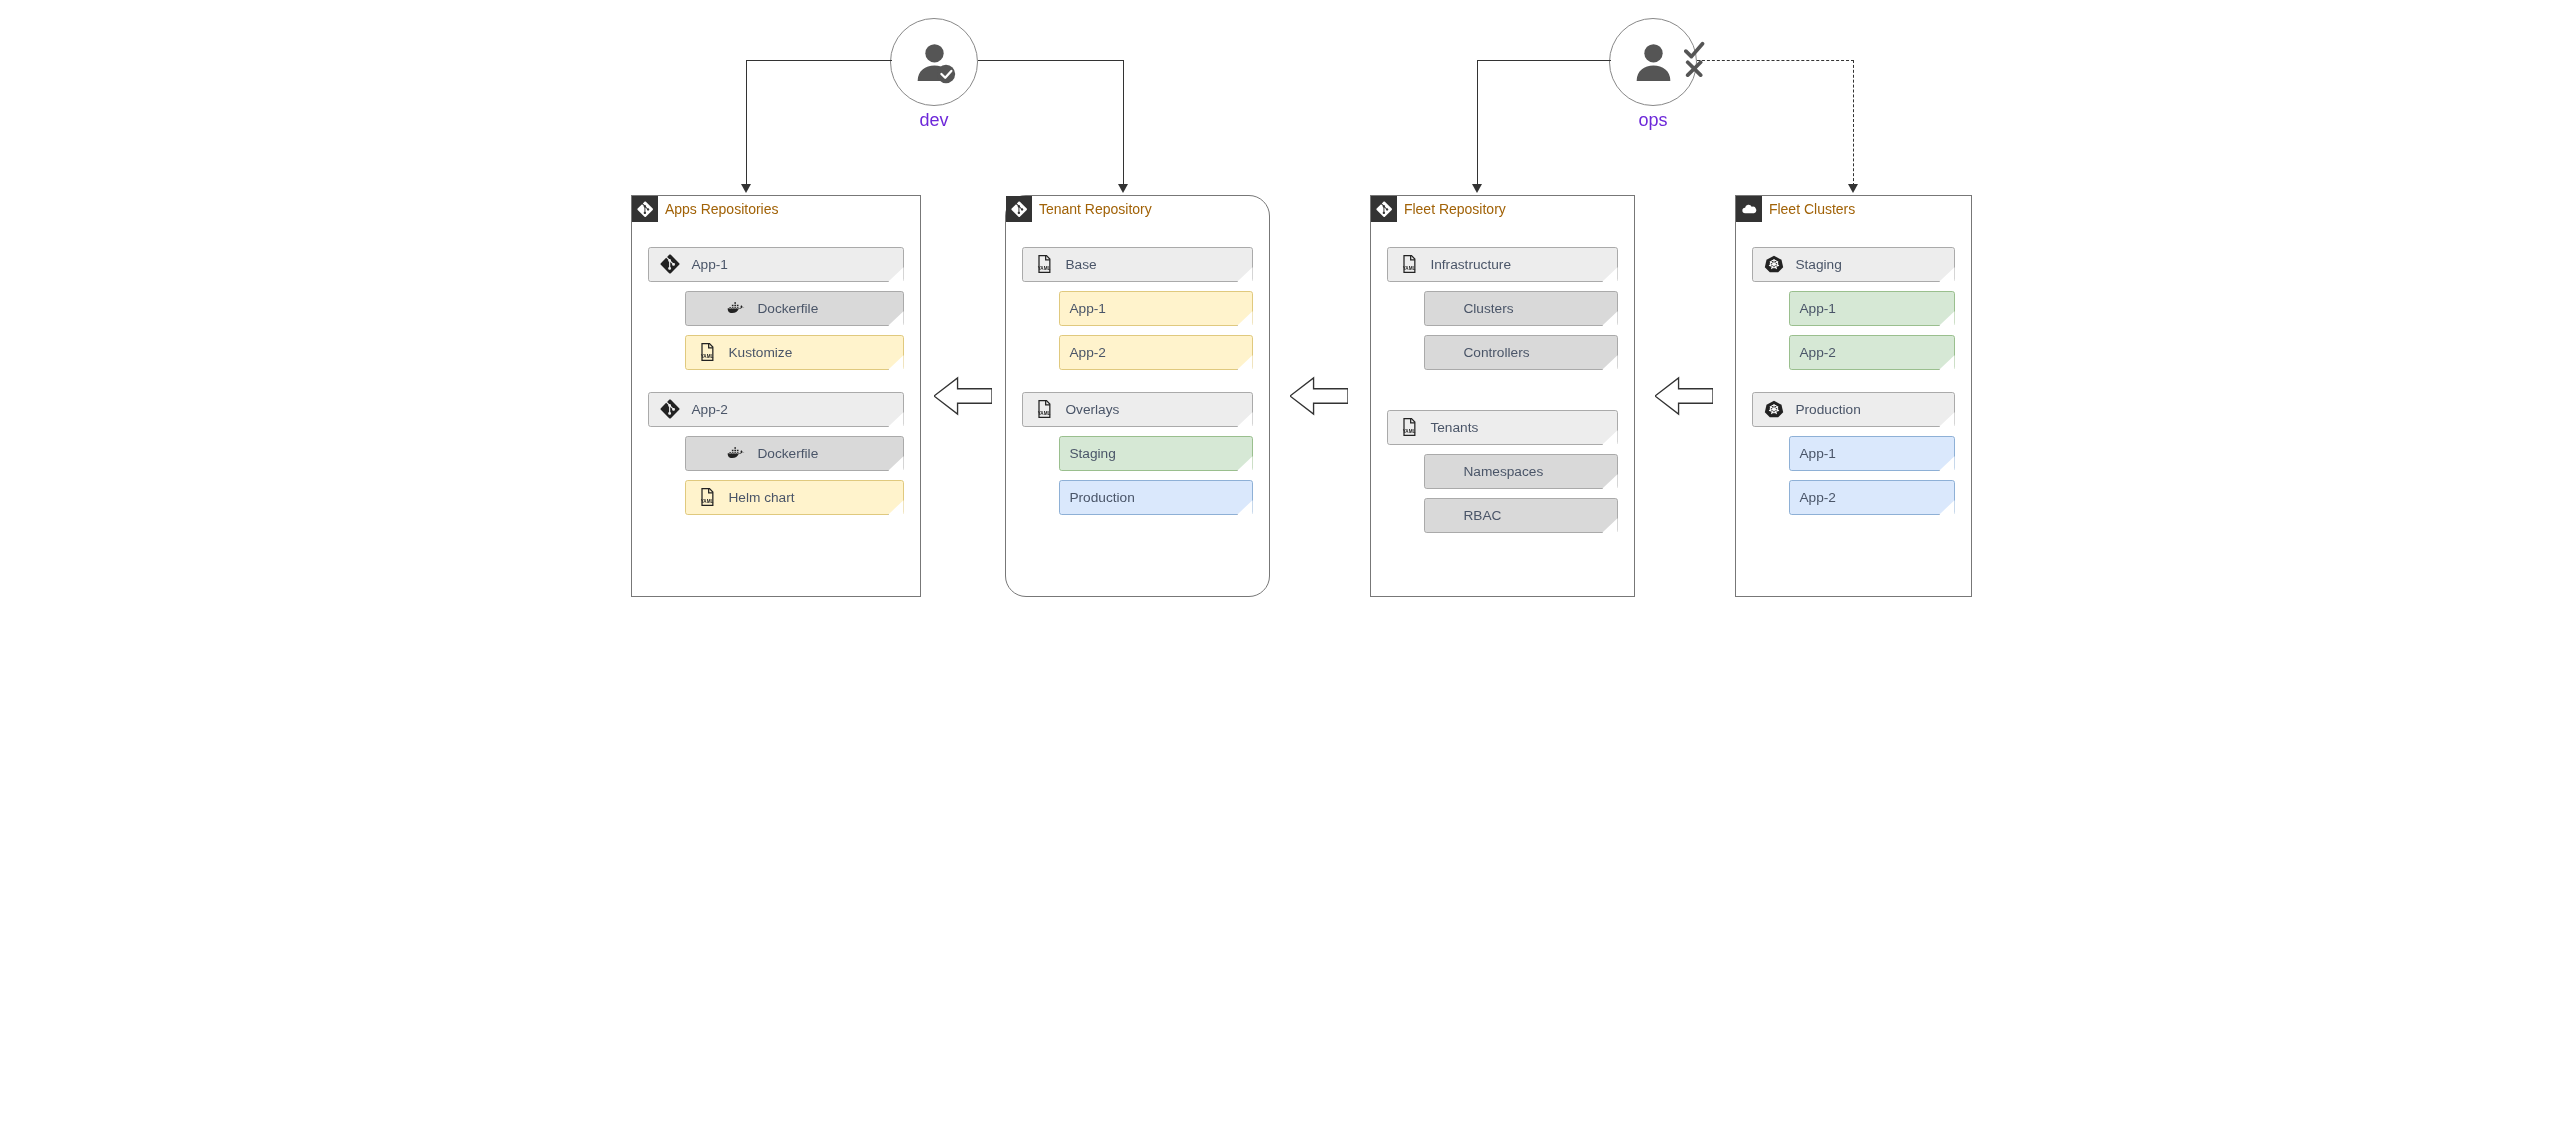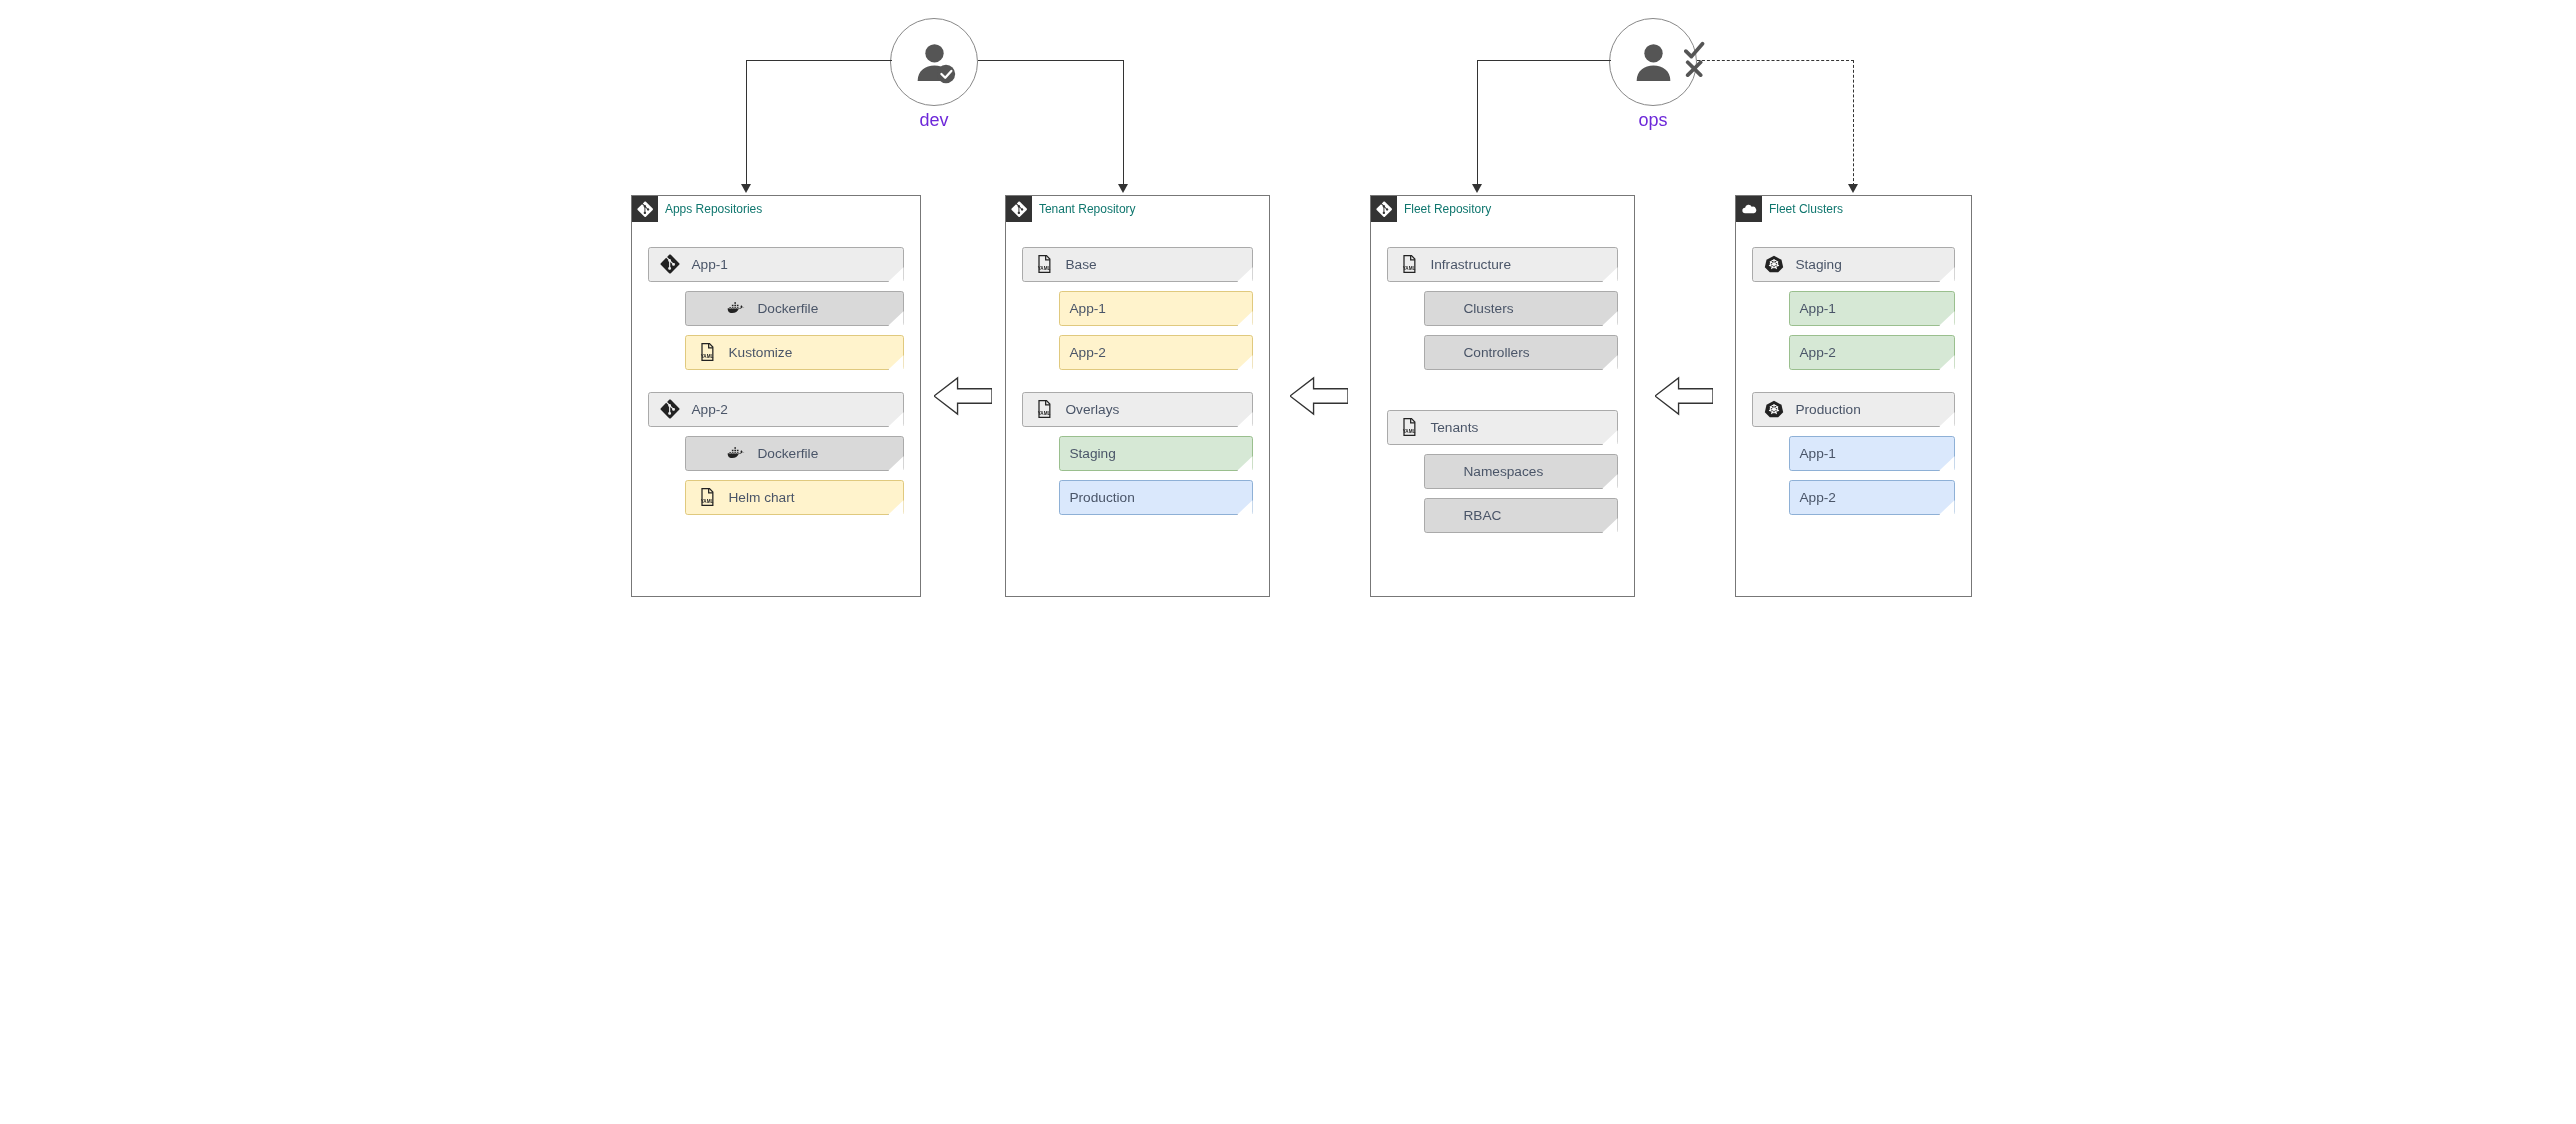--- a/index.html
+++ b/index.html
@@ -20,22 +20,22 @@
   .panel {
     position: absolute;
     border: 0.9px solid #777;
     background: #fff;
     box-sizing: border-box;
   }
   .panel-header {
     display: flex;
     align-items: center;
     gap: 7.3px;
-    font-size: 12px;
-    color: #0f766e;
+    font-size: 14px;
+    color: #a16207;
     padding: 0 9px 0 0;
   }
   .panel-header .badge {
     width: 25.6px;
     height: 25.6px;
     background: #333333;
     display: flex;
     align-items: center;
     justify-content: center;
     flex: 0 0 auto;
@@ -264,21 +264,21 @@
       </div>
     </div>
   </div>
 
   <div class="big-arrow" style="left:358px; top:374px;">
     <svg width="58" height="44" viewBox="0 0 64 48">
         <path d="M0 24L26 4v12h38v16H26v12z" fill="#fff" stroke="#333" stroke-width="1.5"></path>
       </svg>
   </div>
 
-  <div class="panel" style="left:429px; top:195px; width:265px; height:402px;">
+  <div class="panel" style="left:429px; top:195px; width:265px; height:402px;border-radius:21px;">
     <div class="panel-header">
       <span class="badge">
         <svg width="16.4" height="16.4" viewBox="0 0 24 24">
             <path fill="#fff" d="M23 11L13 1c-.6-.6-1.5-.6-2 0L8.5 3.5 11 6c.6-.2 1.3 0 1.8.5.5.5.6 1.2.4 1.9l2.4 2.4c.6-.2 1.4-.1 1.9.4.7.7.7 1.8 0 2.5s-1.8.7-2.5 0c-.5-.5-.7-1.3-.4-1.9l-2.3-2.3v6.1c.2.1.3.2.5.4.7.7.7 1.8 0 2.5s-1.8.7-2.5 0-.7-1.8 0-2.5c.2-.2.4-.3.6-.4V9.4c-.2-.1-.4-.2-.6-.4-.5-.5-.7-1.3-.4-2L7.4 4.6 1 11c-.6.6-.6 1.5 0 2l10 10c.6.6 1.5.6 2 0l10-10c.6-.6.6-1.5 0-2z"></path>
           </svg>
       </span>
       <span>Tenant Repository</span>
     </div>
     <div class="panel-body">
       <div class="chip c-gray">

